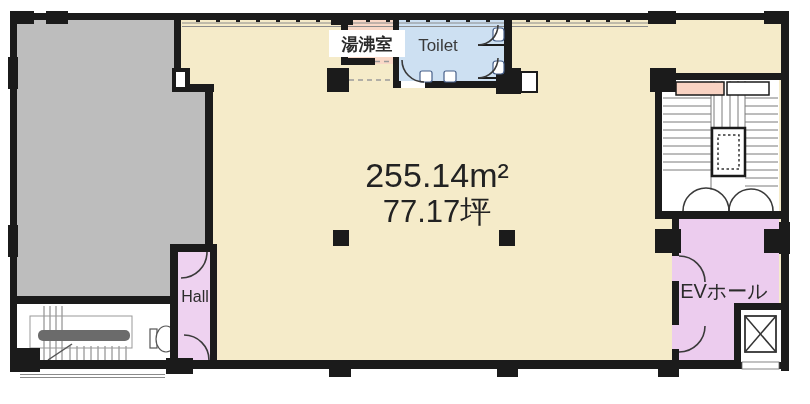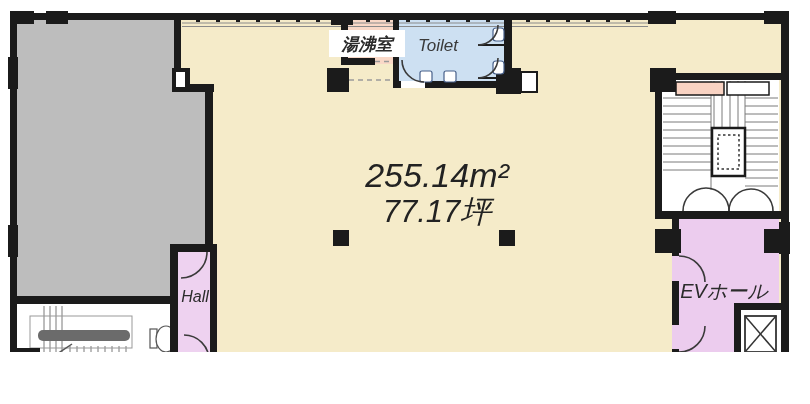--- a/index.html
+++ b/index.html
@@ -1,17 +1,17 @@
 <!DOCTYPE html>
 <html><head>
 <meta charset="utf-8">
 <style>
   html,body{margin:0;padding:0;background:#ffffff;}
-  .stage{position:relative;width:810px;height:352px;background:#fff;overflow:hidden;
-         font-family:"Liberation Sans","DejaVu Sans",sans-serif;font-style:italic;}
+  .stage{position:relative;width:810px;height:404px;background:#fff;overflow:hidden;
+         font-family:"Liberation Sans","DejaVu Sans",sans-serif;}
   svg{display:block}
   text{font-family:"Liberation Sans","DejaVu Sans",sans-serif;fill:#222;}
   .lbl-room{font-size:17px;font-weight:700;fill:#2b2b2b;}
   .lbl-toilet{font-size:17px;font-weight:500;fill:#3a3a3a;}
   .lbl-area1{font-size:34px;font-weight:500;fill:#222;}
   .lbl-area2{font-size:31px;font-weight:500;fill:#222;}
   .lbl-hall{font-size:16px;font-weight:500;fill:#2b2b2b;}
   .lbl-ev{font-size:20px;font-weight:500;fill:#2b2b2b;}
 </style>
 </head>

